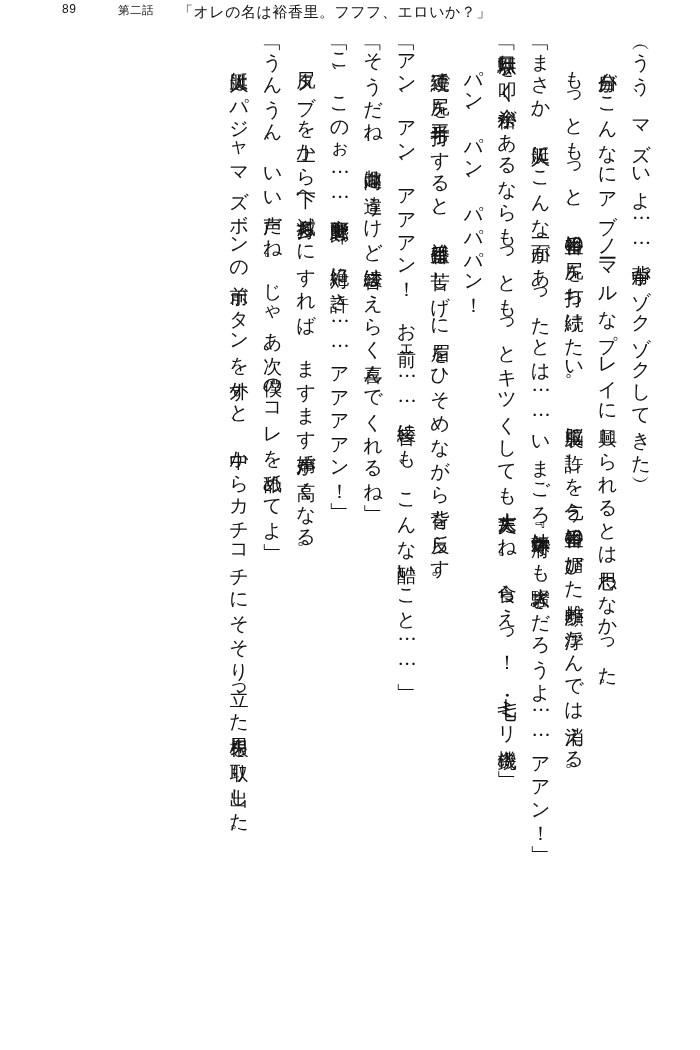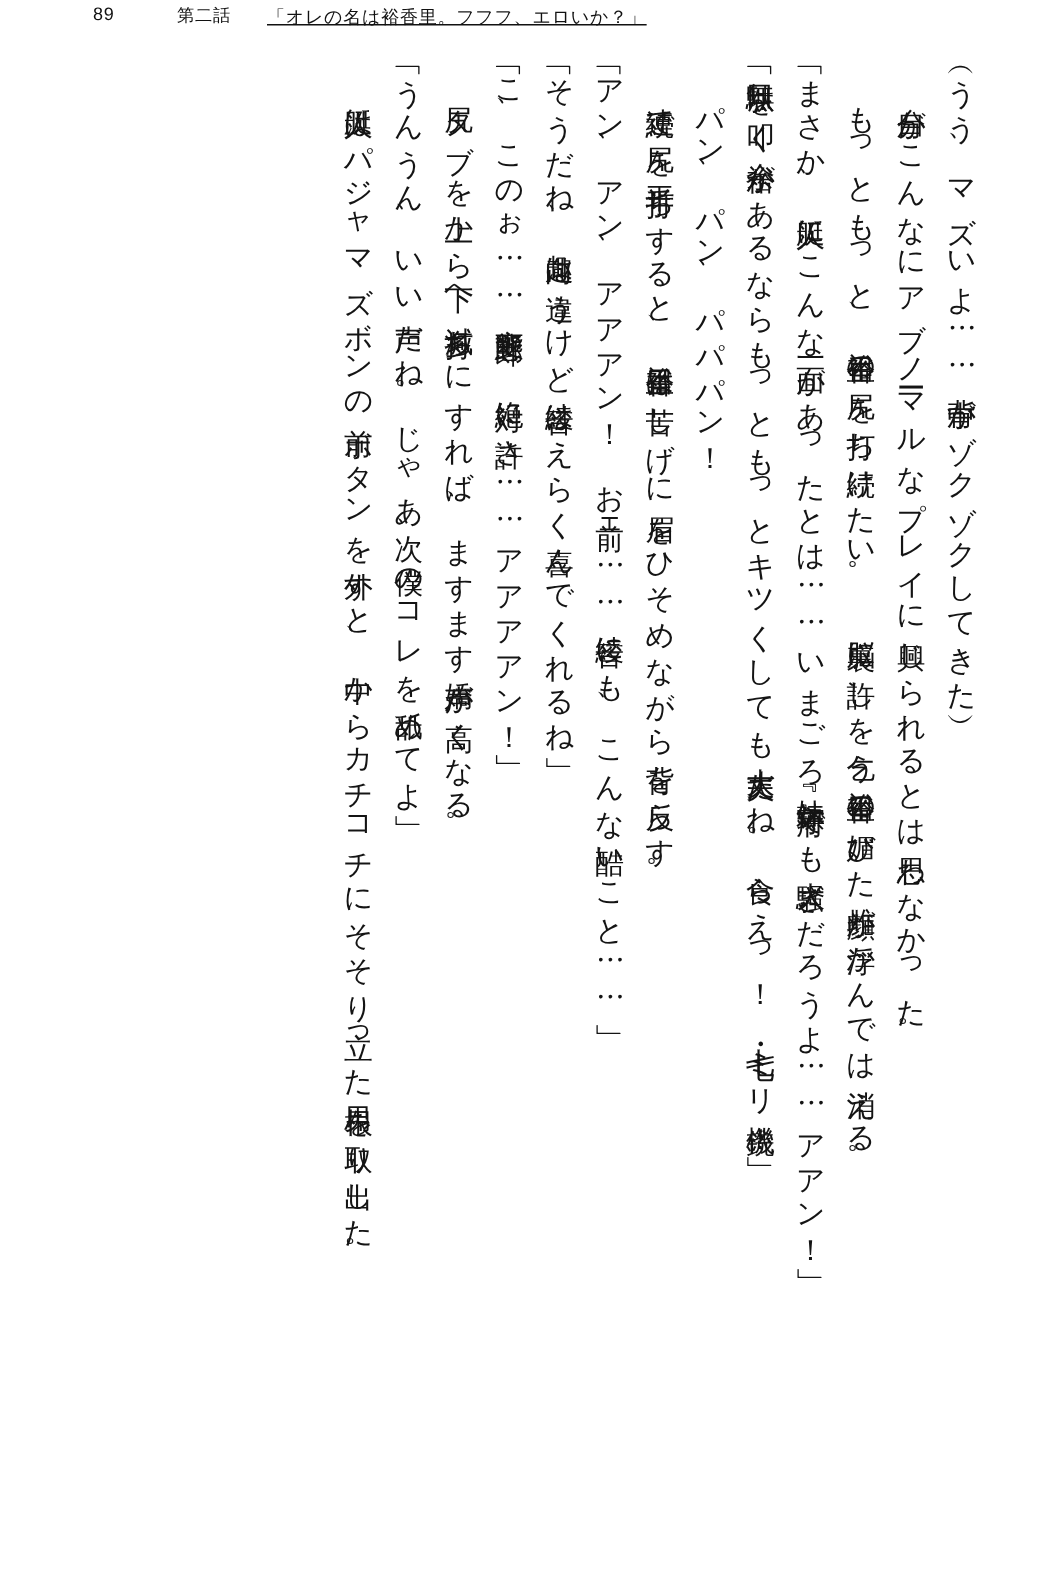--- a/index.html
+++ b/index.html
@@ -49,23 +49,22 @@
     position: absolute;
     left: 118px;
     top: 3px;
     font-size: 11.5px;
     white-space: nowrap;
   }
   .header .chapter-title {
     position: absolute;
     left: 178px;
     top: 3px;
-    font-size: 12px;
+    font-size: 15px;
     white-space: nowrap;
-    text-decoration: underline;
   }
 
   
   .body-area {
     position: absolute;
     top: 38px;
     left: 46px;
     width: 612px;
     height: 990px;
     box-sizing: border-box;

